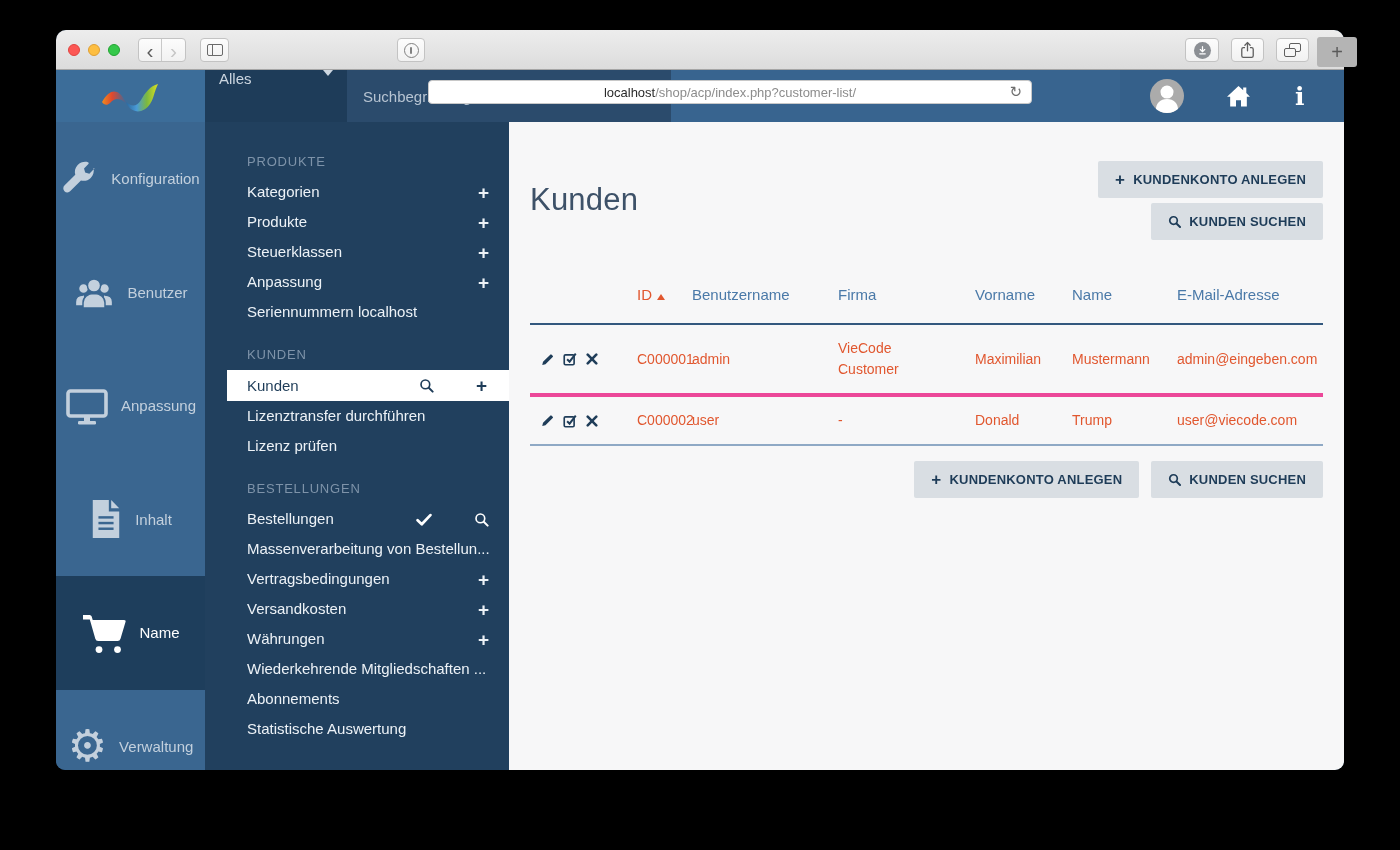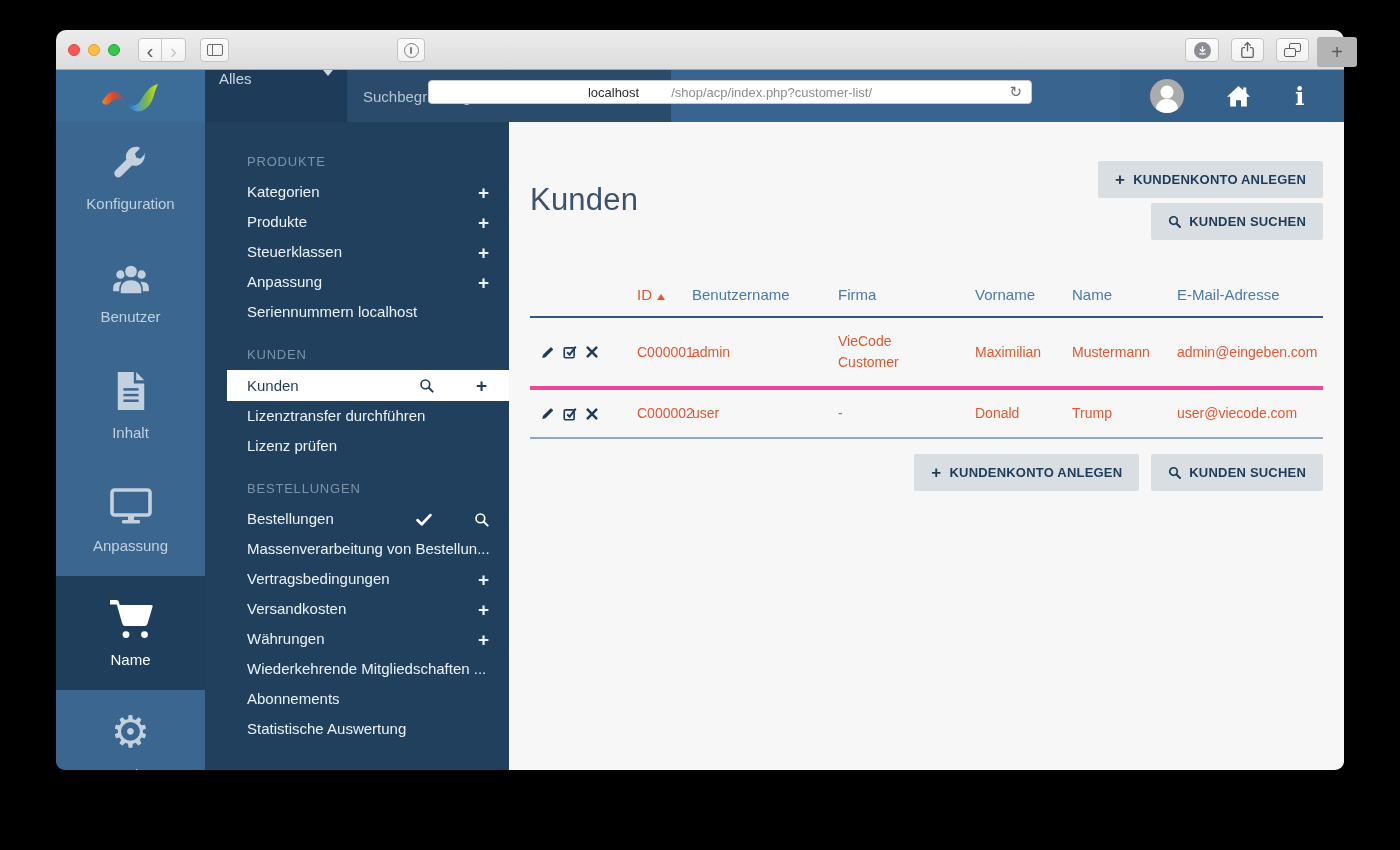--- a/index.html
+++ b/index.html
@@ -29,21 +29,21 @@
   .sb-ico{width:16px;height:12px;border:1.5px solid #6a6a6a;border-radius:2px;position:relative;}
   .sb-ico::after{content:"";position:absolute;left:4px;top:0;bottom:0;width:1.5px;background:#6a6a6a;}
   .op-btn{left:341px;width:28px;}
   .op-ico{width:15px;height:15px;border:1.7px solid #818181;border-radius:50%;position:relative;}
   .op-ico::after{content:"";position:absolute;left:50%;top:3px;bottom:3px;width:2.5px;margin-left:-1.25px;
                  background:#818181;border-radius:2px;}
   .url-field{position:absolute;left:372px;top:8px;width:604px;height:24px;background:#fff;
              border:1px solid #c8c8c8;border-radius:4px;display:flex;align-items:center;justify-content:center;
              font-size:13px;margin-top:42px;}
   .url-host{color:#2b2b2b;}
-  .url-path{color:#8c8c8c;padding-left:32px;}
+  .url-path{color:#8c8c8c;}
   .refresh{position:absolute;right:9px;top:2px;color:#6f6f6f;font-size:15px;cursor:default;
            font-family:"DejaVu Sans",sans-serif;}
   .dl-btn{left:1129px;width:34px;}
   .dl-circle{width:17px;height:17px;border-radius:50%;background:#8b8f94;display:flex;align-items:center;justify-content:center;}
   .share-btn{left:1175px;width:33px;}
   .tabs-btn{left:1220px;width:33px;}
   .tabs-ico{position:relative;width:17px;height:14px;}
   .tabs-ico .back{position:absolute;right:0;top:0;width:12px;height:9px;border:1.5px solid #5f5f5f;border-radius:2px;}
   .tabs-ico .front{position:absolute;left:0;bottom:0;width:12px;height:9px;border:1.5px solid #5f5f5f;border-radius:2px;
                    background:#f6f6f6;}
@@ -65,21 +65,21 @@
   .user-panel{width:224px;flex:none;background:#35608a;display:flex;align-items:center;padding-left:30px;}
   .avatar{width:34px;height:34px;border-radius:50%;background:#ababab;overflow:hidden;display:flex;
           align-items:flex-end;justify-content:center;}
   .icon-home{margin-left:42px;}
   .icon-info{margin-left:44px;color:#fff;font-family:"DejaVu Serif",serif;font-weight:bold;font-size:25px;line-height:1;}
 
   
   .app-body{flex:1;display:flex;overflow:hidden;}
 
   .main-sidebar{width:149px;flex:none;background:#3a6690;color:#c3d0dd;display:flex;flex-direction:column;overflow:hidden;}
-  .ms-item{height:113.5px;flex:none;display:flex;flex-direction:column;align-items:center;justify-content:center;
+  .ms-item{height:113.5px;flex:none;display:flex;flex-direction:row;align-items:center;justify-content:center;
            gap:12px;font-size:15px;cursor:default;}
   .ms-item.active{background:#1e3e5c;color:#fff;}
   .ms-item svg{display:block;}
   .gear-glyph{font-family:"DejaVu Sans",sans-serif;font-size:44px;line-height:44px;}
 
   .submenu{width:304px;flex:none;background:#21405e;padding-top:12px;overflow:hidden;color:#edf2f7;}
   .sec-title{margin:18px 0 5px;padding-left:42px;font-size:13px;letter-spacing:.8px;color:#7e93a9;height:20px;line-height:20px;}
   .mitem{position:relative;height:30px;line-height:30px;padding-left:42px;font-size:15px;white-space:nowrap;
          overflow:hidden;cursor:default;}
   .mitem .trailing{position:absolute;right:20px;top:0;height:30px;display:flex;align-items:center;gap:42px;}
@@ -91,21 +91,21 @@
   .content-header{margin-top:39px;display:flex;justify-content:space-between;align-items:flex-start;}
   .page-title{font-size:31px;font-weight:300;line-height:36px;color:#3d5168;letter-spacing:.2px;}
   .btn-col{display:flex;flex-direction:column;align-items:flex-end;gap:5px;}
   .btn{display:inline-flex;align-items:center;gap:8px;height:37px;padding:0 17px;border-radius:2px;
        background:#d9dee3;color:#1e3c58;font-size:13px;font-weight:bold;letter-spacing:.2px;cursor:default;
        white-space:nowrap;}
   .btn .plus{font-size:17px;font-weight:bold;line-height:1;}
 
   .table{margin-top:46px;border-bottom:2px solid #8fa9c5;}
   .trow{display:grid;grid-template-columns:107px 55px 146px 137px 97px 105px 1fr;align-items:center;}
-  .thead{padding-bottom:13px;border-bottom:2px solid #33587e;color:#4a79a8;font-size:15px;align-items:end;}
+  .thead{padding-bottom:20px;border-bottom:2px solid #33587e;color:#4a79a8;font-size:15px;align-items:end;}
   .thead .hcell{cursor:default;}
   .th-id{color:#e1572f;}
   .sort-asc{display:inline-block;width:0;height:0;border-left:4.5px solid transparent;border-right:4.5px solid transparent;
             border-bottom:6px solid #e1572f;margin-left:5px;}
   .drow{padding:13px 0;font-size:14px;color:#e1572f;line-height:21px;}
   .drow + .drow{border-top:4px solid #ec4899;}
   .cell-company{padding-right:40px;}
   .actions{display:flex;align-items:center;gap:9px;padding-left:11px;color:#1f3d59;}
   .actions .aicon{display:flex;cursor:pointer;}
 
@@ -231,38 +231,38 @@
             <circle cx="9.5" cy="14.5" r="5" stroke="#3a6690" stroke-width="1.5"></circle>
             <circle cx="30.5" cy="14.5" r="5" stroke="#3a6690" stroke-width="1.5"></circle>
             <path d="M9.5 21c-4.9 0-8.1 2.8-8.1 7v4h12" stroke="#3a6690" stroke-width="1.5"></path>
             <path d="M30.5 21c4.9 0 8.1 2.8 8.1 7v4h-12" stroke="#3a6690" stroke-width="1.5"></path>
             <circle cx="20" cy="11.5" r="6.6" stroke="#3a6690" stroke-width="1.5"></circle>
             <path d="M20 19.6c-6.6 0-11 3.7-11 9.2V34h22v-5.2c0-5.5-4.4-9.2-11-9.2z" stroke="#3a6690" stroke-width="1.5"></path>
           </svg>
           <span>Benutzer</span>
         </div>
         <div class="ms-item">
+          <svg width="44" height="40" viewBox="0 0 44 40" fill="currentColor">
+            <rect x="3" y="5" width="38" height="25" rx="2.5" fill="none" stroke="currentColor" stroke-width="3.6"></rect>
+            <rect x="19" y="30" width="6" height="5"></rect>
+            <rect x="13" y="35" width="18" height="3.4" rx="1.2"></rect>
+          </svg>
+          <span>Anpassung</span>
+        </div>
+        <div class="ms-item">
           <svg width="34" height="42" viewBox="0 0 36 44" fill="currentColor">
             <path d="M4 2h17v12h11v28H4z"></path>
             <path d="M23.5 2l8.5 8.5h-8.5z"></path>
             <g fill="#3a6690">
               <rect x="10" y="19" width="16" height="2.6"></rect>
               <rect x="10" y="25" width="16" height="2.6"></rect>
               <rect x="10" y="31" width="16" height="2.6"></rect>
             </g>
           </svg>
           <span>Inhalt</span>
-        </div>
-        <div class="ms-item">
-          <svg width="44" height="40" viewBox="0 0 44 40" fill="currentColor">
-            <rect x="3" y="5" width="38" height="25" rx="2.5" fill="none" stroke="currentColor" stroke-width="3.6"></rect>
-            <rect x="19" y="30" width="6" height="5"></rect>
-            <rect x="13" y="35" width="18" height="3.4" rx="1.2"></rect>
-          </svg>
-          <span>Anpassung</span>
         </div>
         <div class="ms-item active">
           <svg width="46" height="42" viewBox="0 0 46 42" fill="currentColor">
             <path d="M2 3h6.6a2.2 2.2 0 0 1 2.1 1.6l1 3.4H43a1.6 1.6 0 0 1 1.5 2.1l-5 16.6a3 3 0 0 1-2.9 2.2H17.2a3 3 0 0 1-2.9-2.2L8.8 7.4H2z"></path>
             <circle cx="18" cy="37.6" r="3.4"></circle>
             <circle cx="36.5" cy="37.6" r="3.4"></circle>
           </svg>
           <span>Name</span>
         </div>
         <div class="ms-item">

